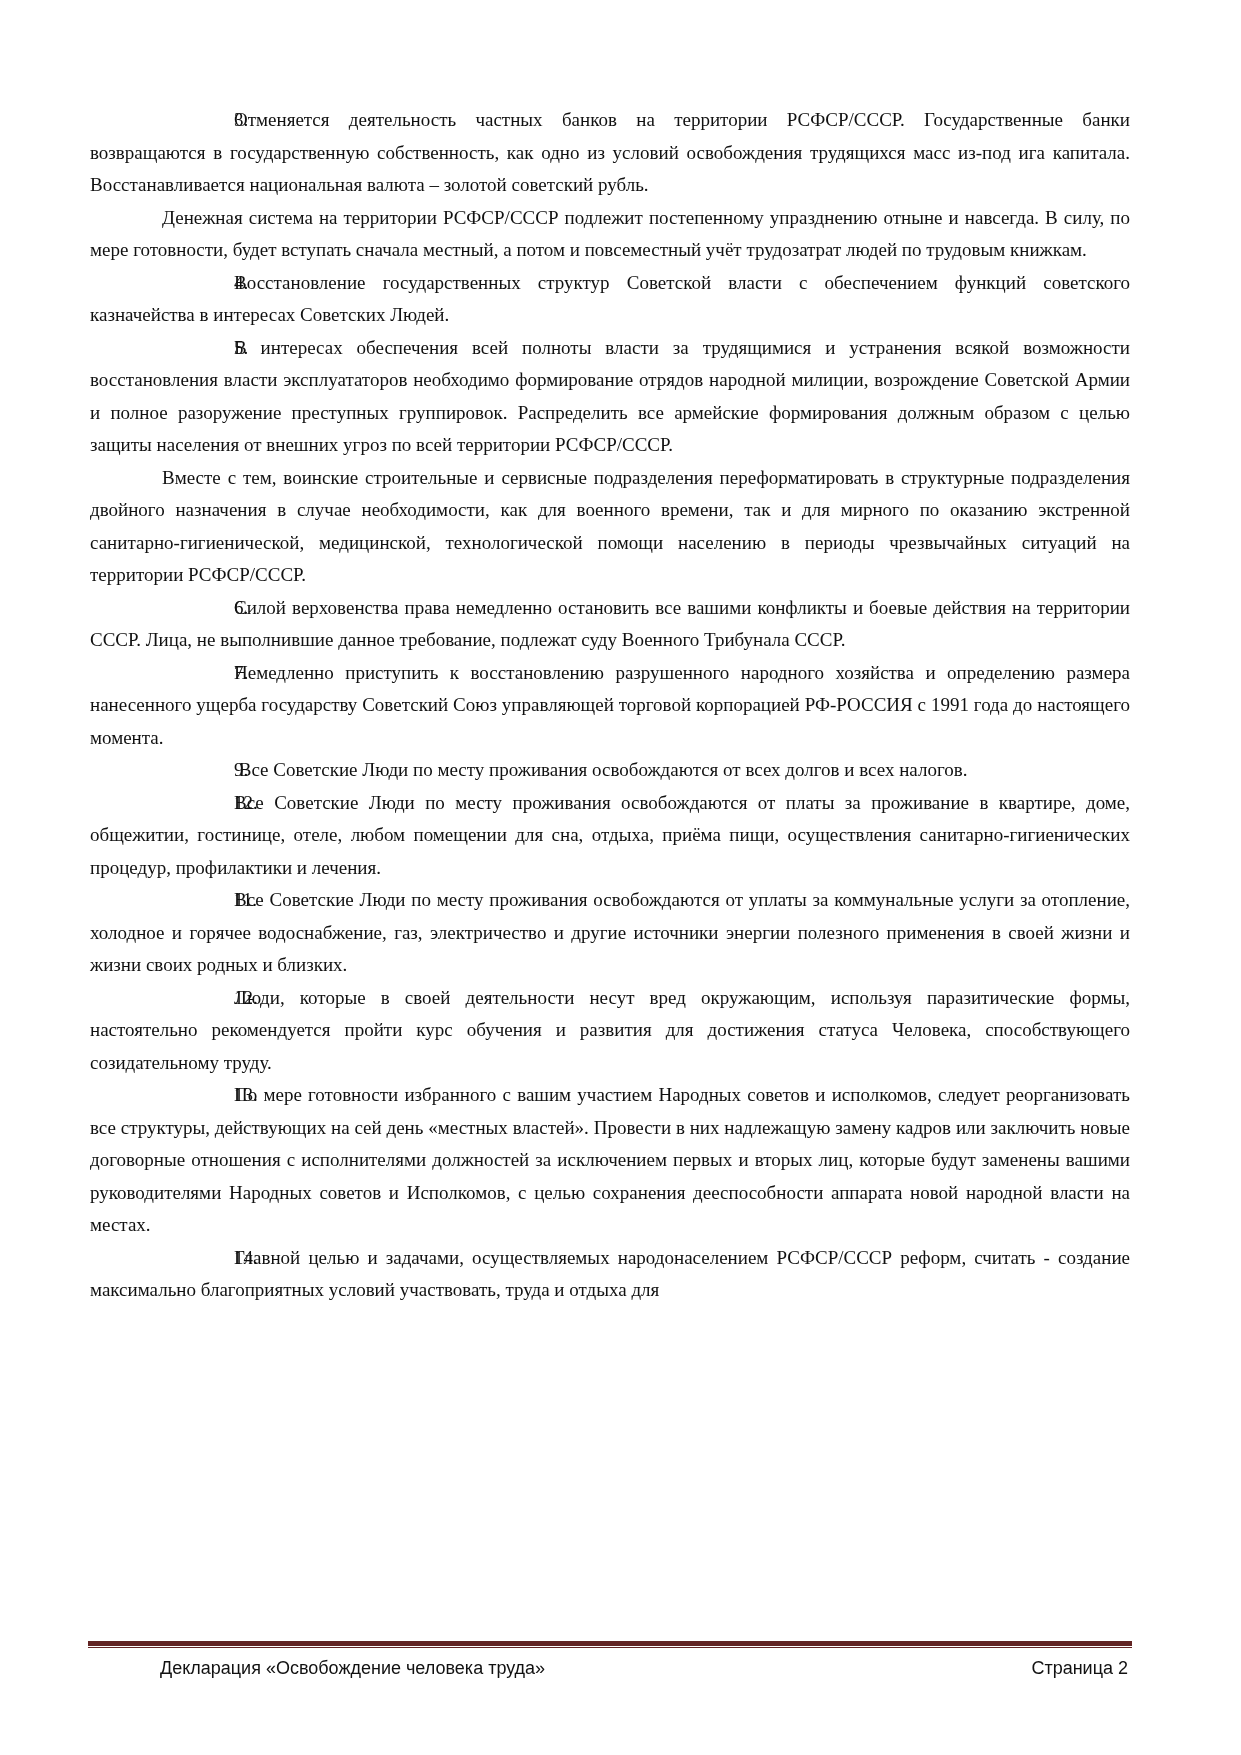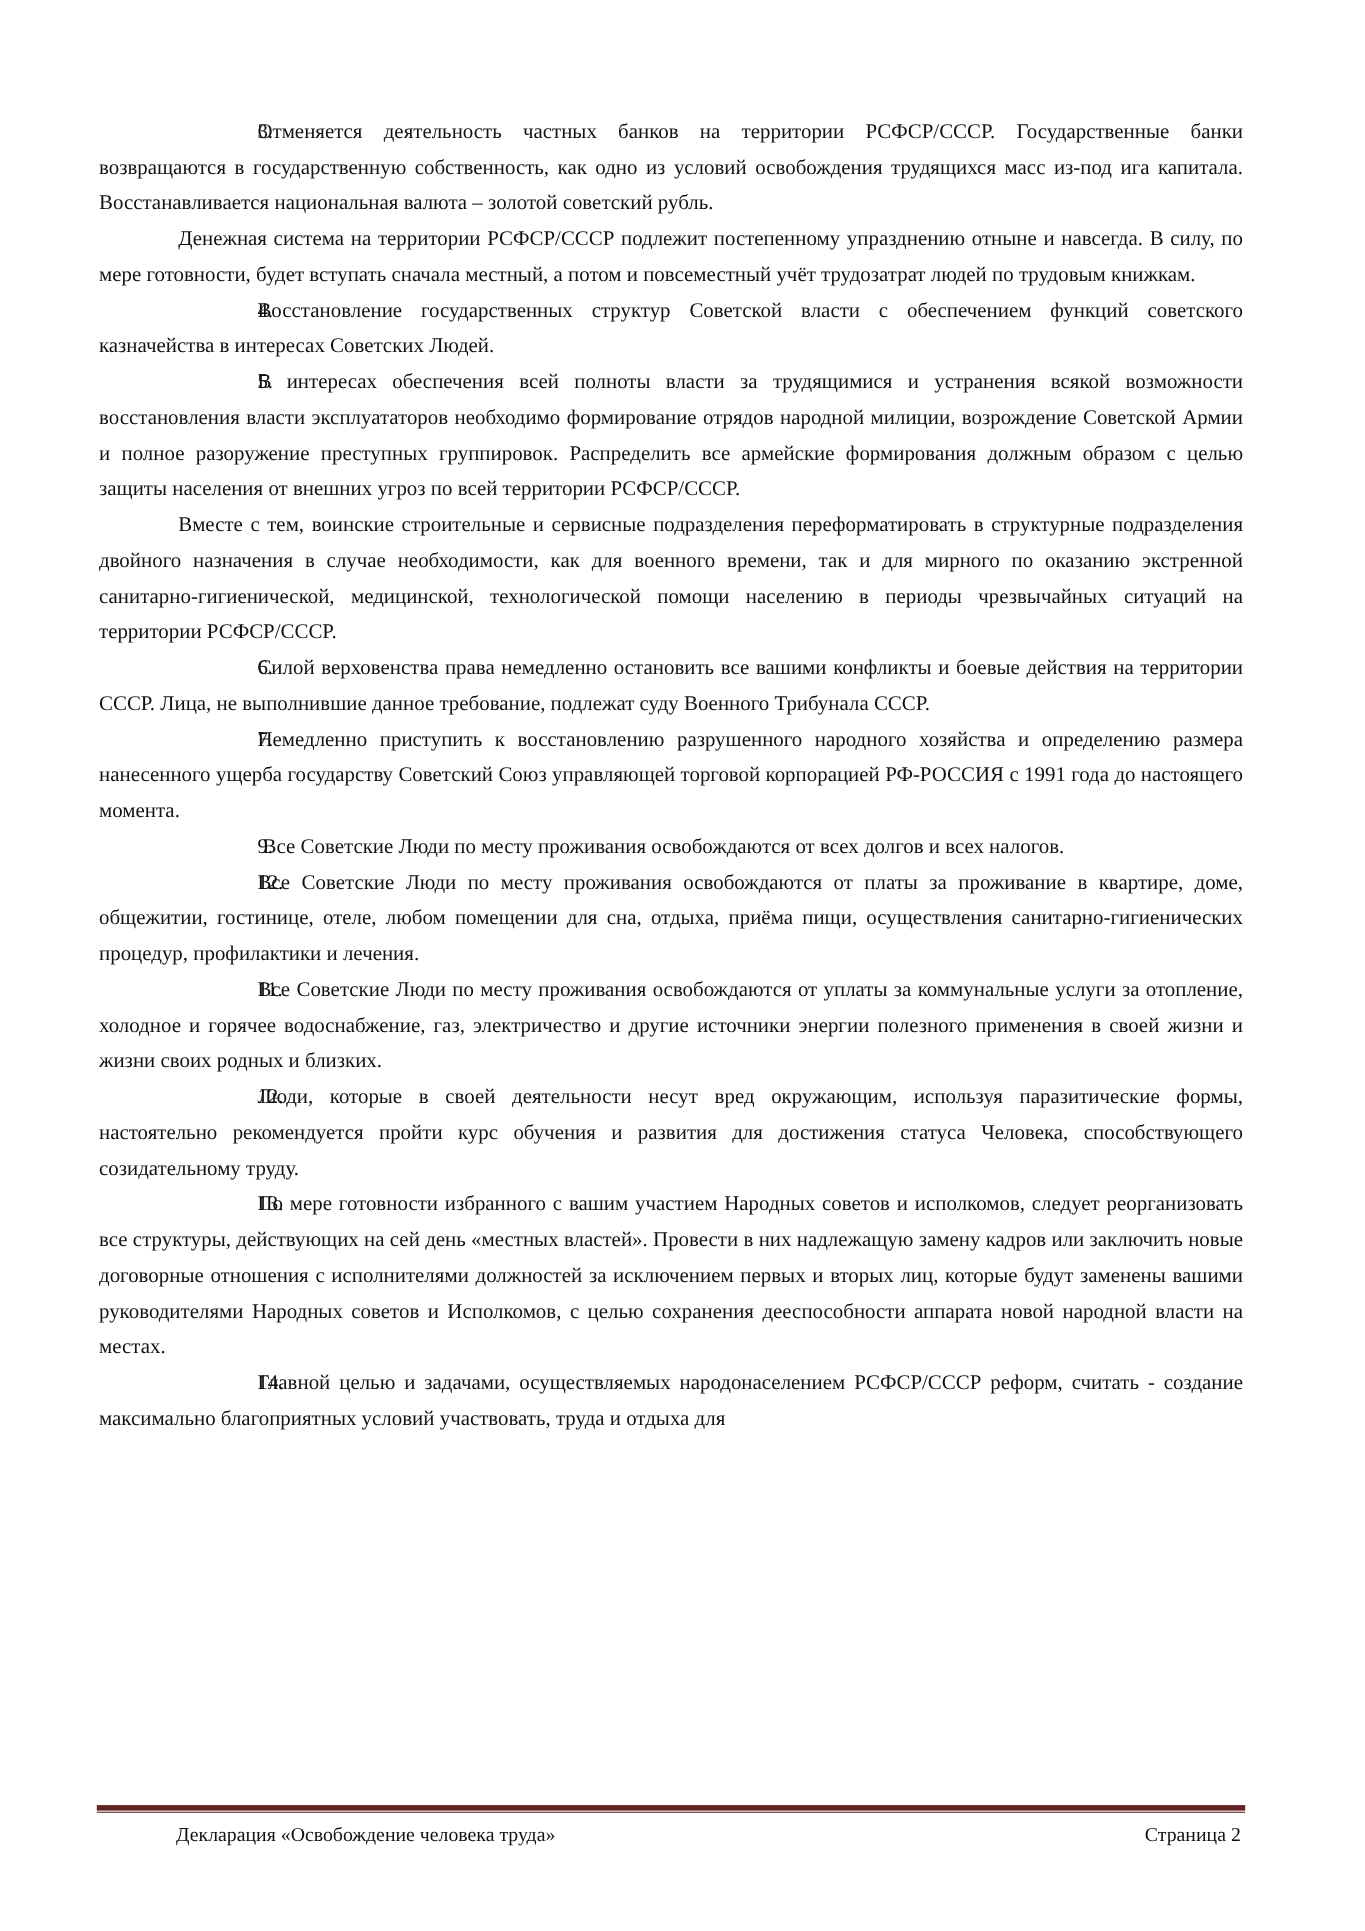--- a/index.html
+++ b/index.html
@@ -12,21 +12,21 @@
   .para { text-align: justify; text-indent: 72px; margin: 0; }
   .num { display: inline-block; width: 72px; }
   .footer-rule {
     position: absolute; left: 88px; top: 1641px; width: 1044px; height: 7px;
     border-top: 5px solid #622423; border-bottom: 1.5px solid #622423; box-sizing: border-box;
     background: #fff;
   }
   .footer-rule::after { content: ""; display: block; }
   .footer {
     position: absolute; left: 88px; top: 1658px; width: 1044px; height: 30px;
-    font-family: Liberation Serif, serif; font-size: 18px; color: #111;
+    font-family: Liberation Sans, sans-serif; font-size: 18px; color: #111;
   }
   .footer-left { position: absolute; left: 72px; top: 0; }
   .footer-right { position: absolute; right: 4px; top: 0; }
 </style>
 </head>
 <body>
 
 <div class="page">
   <div class="content">
     <p class="para" style="text-indent: 72px;"><span class="num">3.</span><span>Отменяется деятельность частных банков на территории РСФСР/СССР. Государственные банки возвращаются в государственную  собственность, как одно из условий освобождения трудящихся масс из-под ига капитала. Восстанавливается национальная валюта – золотой советский рубль.</span></p>

